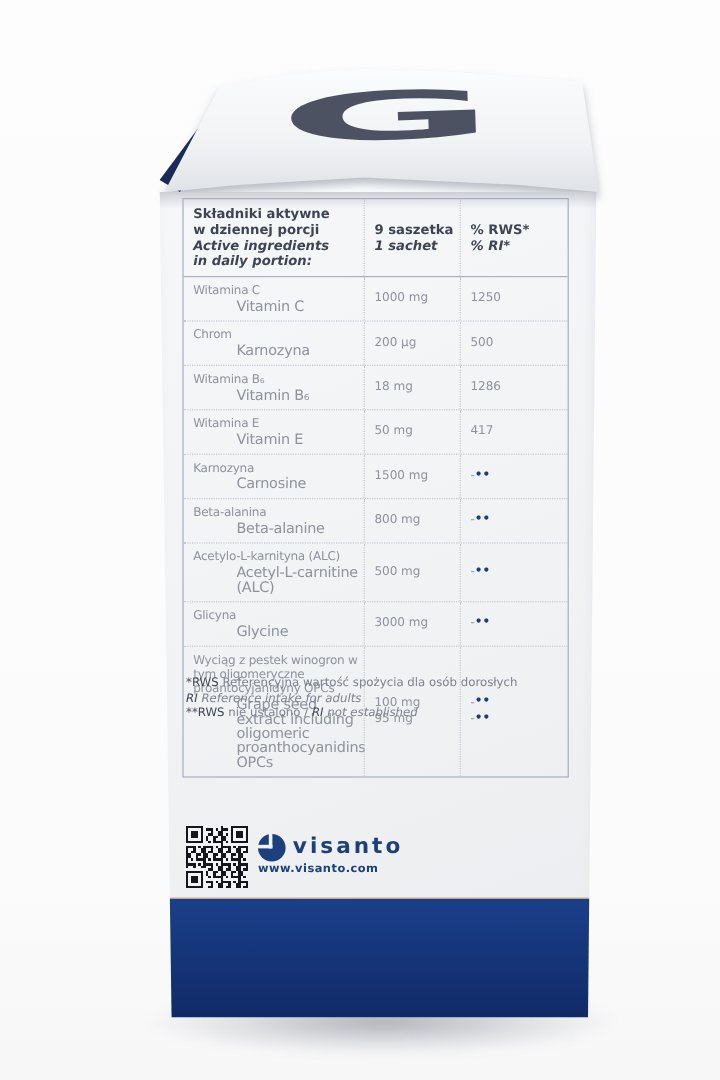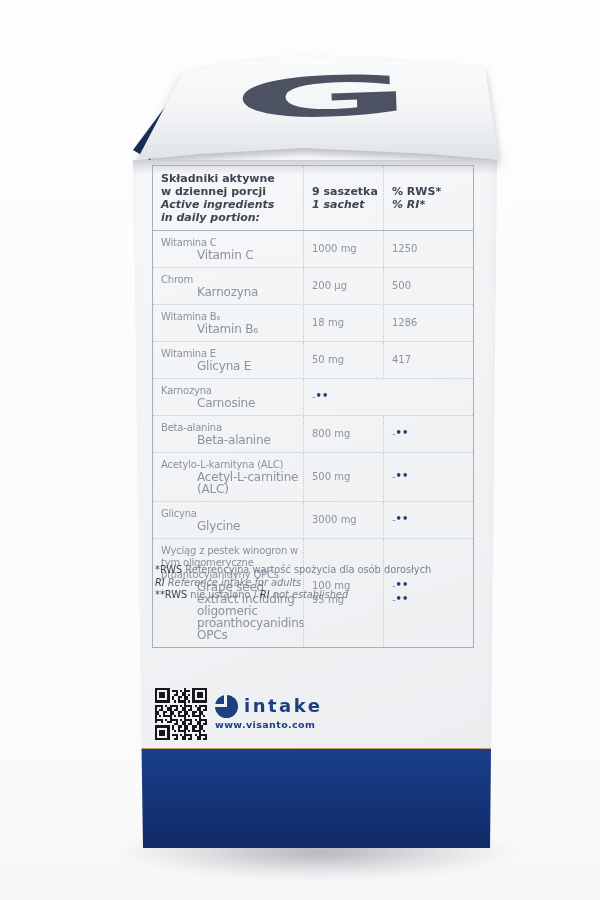--- a/index.html
+++ b/index.html
@@ -104,26 +104,27 @@
             <div class="cell c1 name"><div class="pl">Chrom</div><div class="en">Karnozyna</div></div>
             <div class="cell c2 amount">200 µg</div>
             <div class="cell c3"><div class="rwsv">500</div></div>
           </div>
           <div class="trow">
             <div class="cell c1 name"><div class="pl">Witamina B₆</div><div class="en">Vitamin B₆</div></div>
             <div class="cell c2 amount">18 mg</div>
             <div class="cell c3"><div class="rwsv">1286</div></div>
           </div>
           <div class="trow">
-            <div class="cell c1 name"><div class="pl">Witamina E</div><div class="en">Glicyna E</div></div>
+            <div class="cell c1 name"><div class="pl">Witamina E</div><div class="en">Vitamin E</div></div>
             <div class="cell c2 amount">50 mg</div>
             <div class="cell c3"><div class="rwsv">417</div></div>
           </div>
           <div class="trow">
             <div class="cell c1 name"><div class="pl">Karnozyna</div><div class="en">Carnosine</div></div>
+            <div class="cell c2 amount">1500 mg</div>
             <div class="cell c3"><div class="rwsv"><span class="ne-dash">-</span><span class="ne-dots">••</span></div></div>
           </div>
           <div class="trow">
             <div class="cell c1 name"><div class="pl">Beta-alanina</div><div class="en">Beta-alanine</div></div>
             <div class="cell c2 amount">800 mg</div>
             <div class="cell c3"><div class="rwsv"><span class="ne-dash">-</span><span class="ne-dots">••</span></div></div>
           </div>
           <div class="trow">
             <div class="cell c1 name"><div class="pl">Acetylo-L-karnityna (ALC)</div><div class="en">Acetyl-L-carnitine (ALC)</div></div>
             <div class="cell c2 amount">500 mg</div>
@@ -382,18 +383,18 @@
         <rect x="20" y="24" width="1" height="1" fill="#15171c"></rect>
         <rect x="21" y="24" width="1" height="1" fill="#15171c"></rect>
         <rect x="23" y="24" width="1" height="1" fill="#15171c"></rect>
         <rect x="24" y="24" width="1" height="1" fill="#15171c"></rect>
       </svg>
 
     <div class="brand-mark">
       <span class="cut-v"></span>
       <span class="cut-h"></span>
     </div>
-    <div class="brand-name">intake</div>
+    <div class="brand-name">visanto</div>
     <div class="brand-site">www.visanto.com</div>
 
     <div class="navy-band"></div>
   </div>
 </div>
 
 </body></html>

